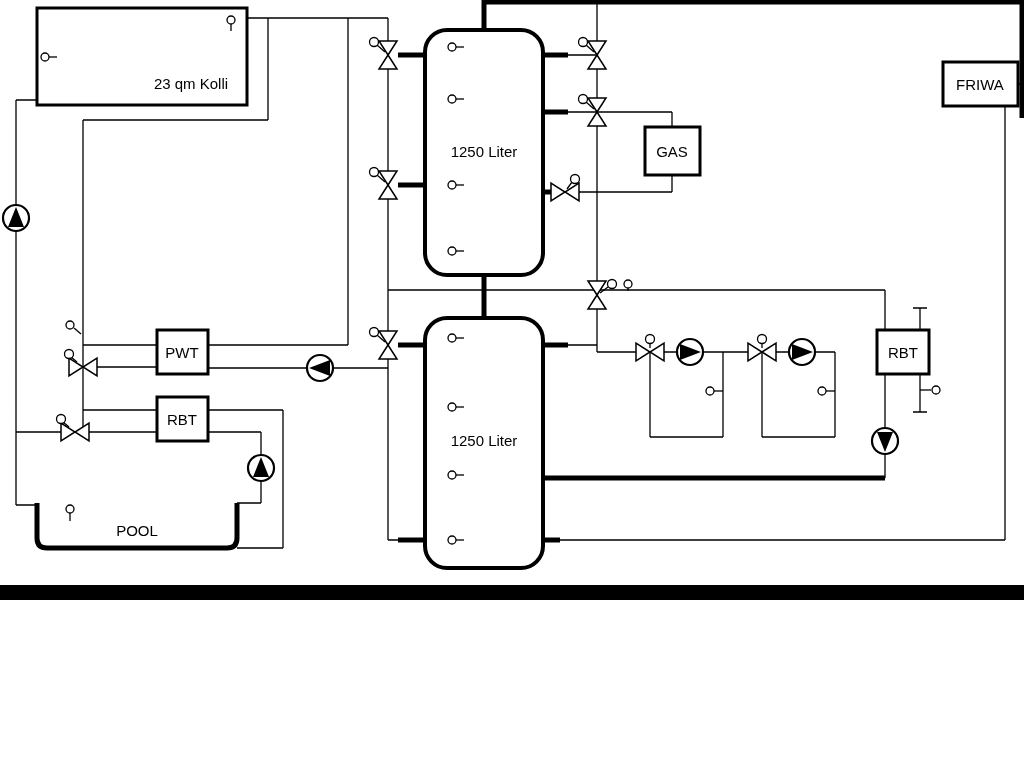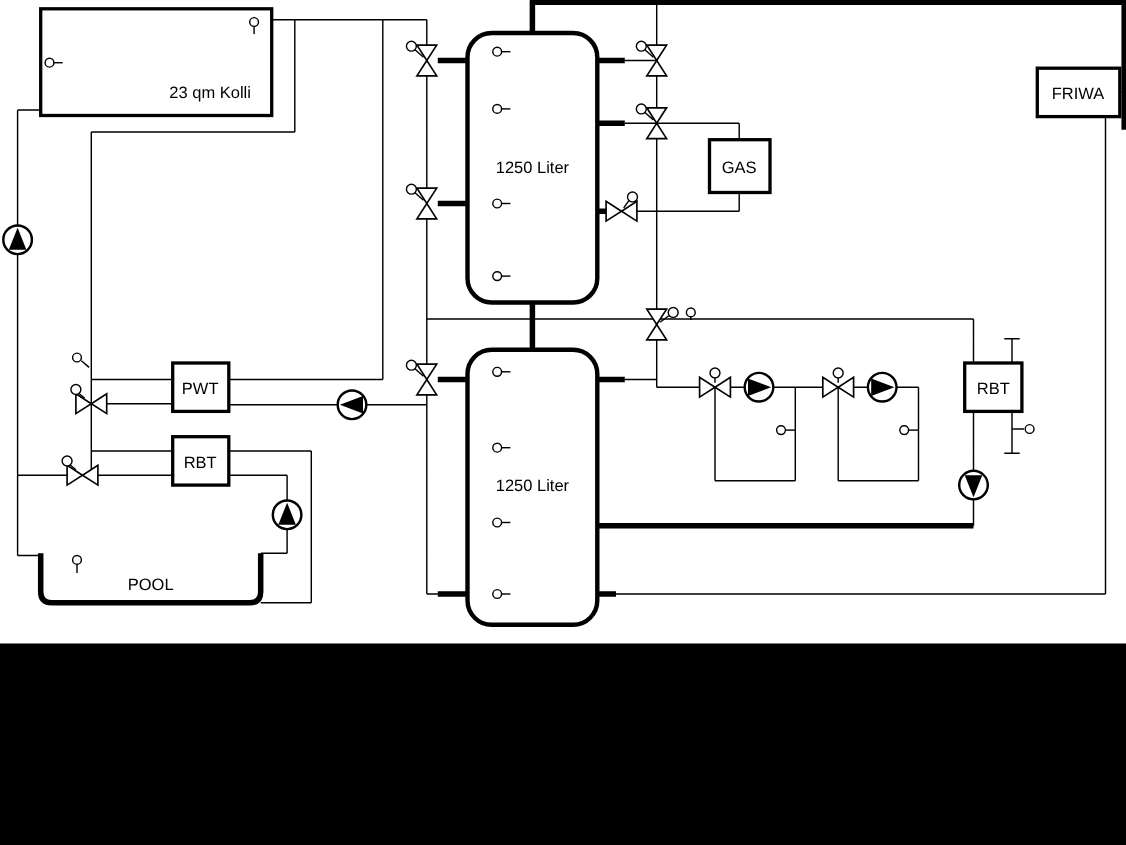--- a/index.html
+++ b/index.html
@@ -1,16 +1,16 @@
 <!DOCTYPE html>
 <html><head>
 <meta charset="utf-8">
 <style>
   html,body{margin:0;padding:0;background:#fff;}
-  .stage{width:1024px;height:768px;position:relative;background:#fff;overflow:hidden;}
+  .stage{width:1024px;height:600px;position:relative;background:#fff;overflow:hidden;}
   svg{display:block;}
   text{font-family:"Liberation Sans",sans-serif;font-size:15px;fill:#000;text-anchor:middle;}
   .box{fill:#fff;stroke:#000;stroke-width:3;}
   .tank{fill:#fff;stroke:#000;stroke-width:4;}
   .pipe-thin{fill:none;stroke:#000;stroke-width:1.3;}
   .pipe-thick{fill:none;stroke:#000;stroke-width:5;}
   .valve-tri{fill:#fff;stroke:#000;stroke-width:1.5;}
   .act{fill:#fff;stroke:#000;stroke-width:1.3;}
   .pump-c{fill:#fff;stroke:#000;stroke-width:2.2;}
   .pump-t{fill:#000;stroke:none;}

